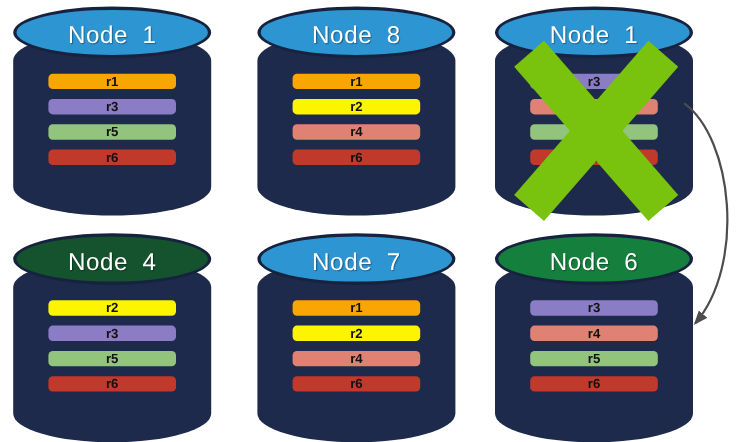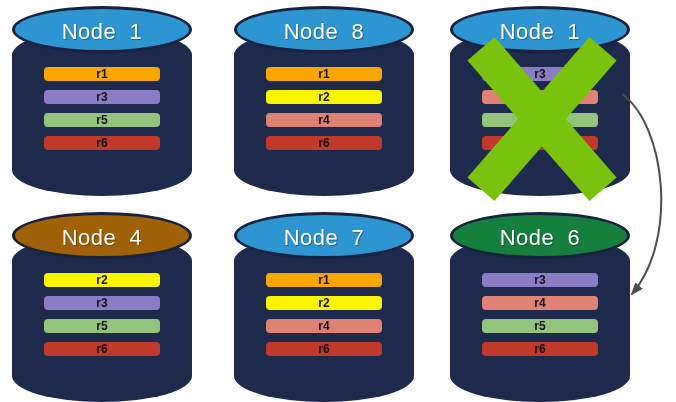--- a/index.html
+++ b/index.html
@@ -132,21 +132,21 @@
       </div>
     </div>
     <div class="x-mark">
       <div class="x-arm a" style="background-color: rgb(121, 194, 13);"></div>
       <div class="x-arm b" style="background-color: rgb(121, 194, 13);"></div>
     </div>
   </div>
 
   <div class="node" style="left:12px; top:212px;">
     <div class="cyl-body" style="background-color: rgb(29, 42, 76);"></div>
-    <div class="cyl-top" style="background-color: #a16207; border-color: rgb(23, 35, 62);">
+    <div class="cyl-top" style="background-color: #14532d; border-color: rgb(23, 35, 62);">
       <span class="node-title" style="color: rgb(255, 255, 255);">Node  4</span>
     </div>
     <div class="bars">
       <div class="bar" style="background-color: rgb(253, 245, 0);">
         <span>r2</span>
       </div>
       <div class="bar" style="background-color: rgb(139, 124, 198);">
         <span>r3</span>
       </div>
       <div class="bar" style="background-color: rgb(147, 196, 125);">

